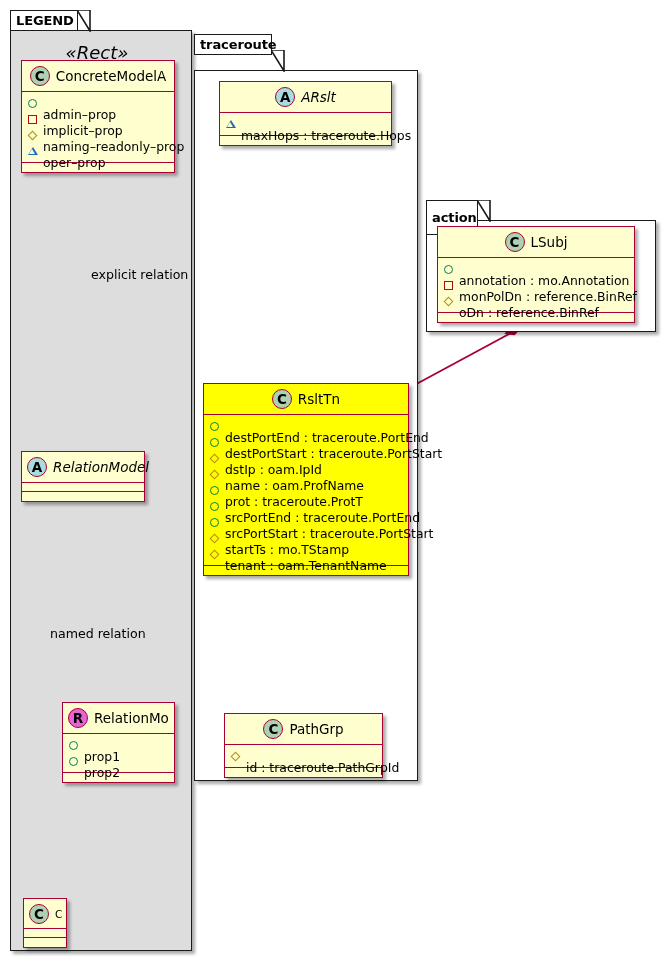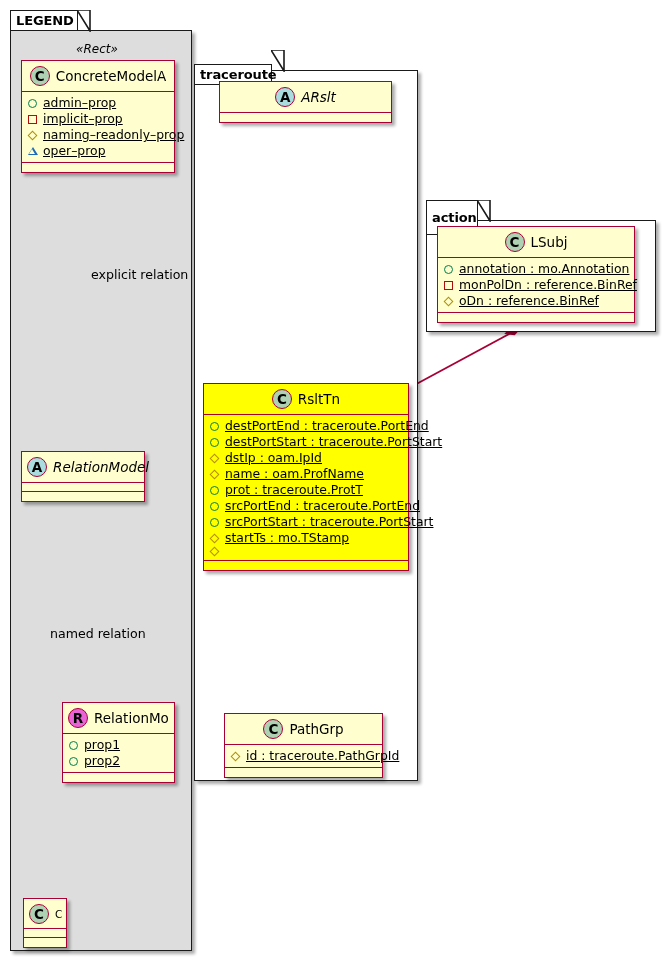--- a/index.html
+++ b/index.html
@@ -81,21 +81,21 @@
     font-size: 13.5px;
     color: #000000;
     padding: 0 6px;
   }
   .cls-title.left {
     justify-content: flex-start;
     padding-left: 5px;
   }
   .cls-stereo {
     position: absolute;
-    font-size: 12px;
+    font-size: 18px;
     font-style: italic;
     color: #000000;
     text-align: center;
     z-index: 9;
   }
   .cls-name { white-space: nowrap; }
   .cls-name.ital { font-style: italic; font-weight: normal; }
   .cls-body {
     box-sizing: border-box;
     border-bottom: 1.6px solid #a80036;
@@ -107,21 +107,21 @@
   }
   .attr {
     display: flex;
     align-items: center;
     gap: 5px;
     font-size: 12.4px;
     color: #000000;
     line-height: 16px;
     white-space: nowrap;
   }
-  .attr-txt { position: relative; top: 0px; text-decoration: underline; }
+  .attr-txt { position: relative; top: 12px; }
 
   
   .badge {
     width: 20px; height: 20px;
     border-radius: 50%;
     display: inline-flex;
     align-items: center;
     justify-content: center;
     font-size: 13.5px;
     font-weight: bold;
@@ -292,34 +292,42 @@
       <span class="cls-name" style="font-size:10.5px;">C</span>
     </div>
     <div class="cls-body" style="height:9px; padding:0;"></div>
     <div class="cls-footer"></div>
   </div>
 
   <div class="edge-label" style="left:91px; top:267px;">explicit relation</div>
   <div class="edge-label" style="left:50px; top:626px;">named relation</div>
 
   <div class="pkg pkg-white">
-    <div class="pkg-tab" style="left:194px; top:64px; width:78px; height:21px;">
+    <div class="pkg-tab" style="left:194px; top:34px; width:78px; height:21px;">
       <span>traceroute</span>
     </div>
     <svg class="pkg-tab-notch" style="left:271px; top:50px; width:14px; height:22px;" viewBox="0 0 14 22">
       <path d="M0,0 L13,21 L13,0 Z" fill="#ffffff" stroke="#1a1a1a" stroke-width="1.6"></path>
     </svg>
     <div class="pkg-body" style="left:194px; top:70px; width:224px; height:711px;"></div>
   </div>
 
   <div class="cls" style="left:219px; top:81px; width:173px;">
     <div class="cls-title">
       <span class="badge badge-A">A</span>
       <span class="cls-name ital">ARslt</span>
     </div>
+    <div class="cls-body">
+      <div class="attr">
+        <span class="mk">
+            <span class="mk-triangle"></span>
+          </span>
+        <span class="attr-txt">maxHops : traceroute.Hops</span>
+      </div>
+    </div>
     <div class="cls-footer"></div>
   </div>
 
   <div class="cls hl" style="left:203px; top:383px; width:206px;">
     <div class="cls-title">
       <span class="badge badge-C">C</span>
       <span class="cls-name">RsltTn</span>
     </div>
     <div class="cls-body">
       <div class="attr">
@@ -367,20 +375,21 @@
       <div class="attr">
         <span class="mk">
             <span class="mk-diamond"></span>
           </span>
         <span class="attr-txt">startTs : mo.TStamp</span>
       </div>
       <div class="attr">
         <span class="mk">
             <span class="mk-diamond"></span>
           </span>
+        <span class="attr-txt">tenant : oam.TenantName</span>
       </div>
     </div>
     <div class="cls-footer"></div>
   </div>
 
   <div class="cls" style="left:224px; top:713px; width:159px;">
     <div class="cls-title">
       <span class="badge badge-C">C</span>
       <span class="cls-name">PathGrp</span>
     </div>

